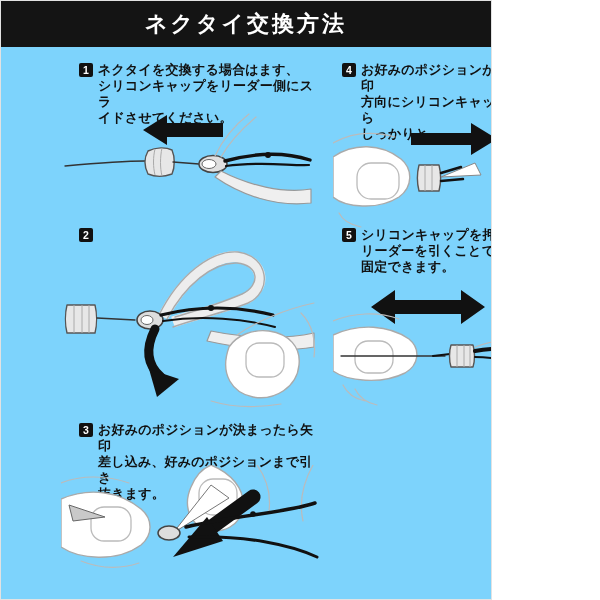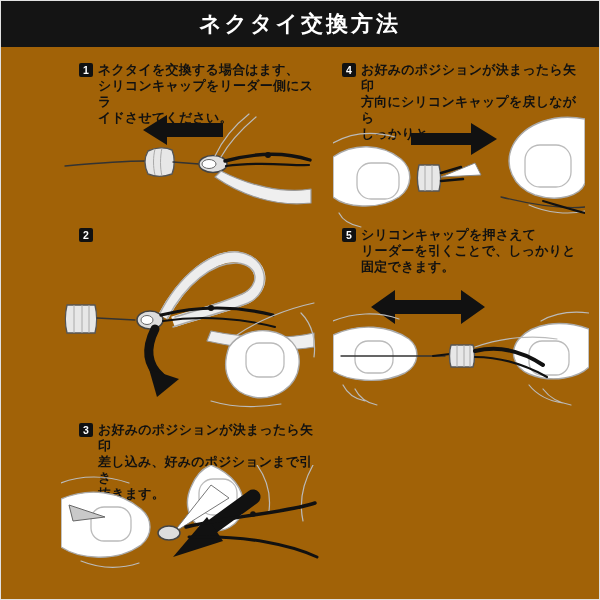--- a/index.html
+++ b/index.html
@@ -2,22 +2,22 @@
 <html><head>
 <meta charset="utf-8">
 <style>
   html,body { margin:0; padding:0; }
   body {
     width:600px; height:600px;
     font-family:"Liberation Sans","DejaVu Sans",sans-serif;
     background:#ffffff;
   }
   .page {
-    position:relative; width:600px; height:600px;
-    background:#a16207; box-sizing:border-box;
+    position:relative; width:492px; height:600px;
+    background:#7dd3fc; box-sizing:border-box;
     border:1px solid #e2e2e2; overflow:hidden;
   }
   .header {
     position:absolute; top:0; left:0; right:0; height:46px;
     background:#141414;
     display:flex; align-items:center; justify-content:center;
   }
   .header-title {
     color:#ffffff; font-size:22px; font-weight:bold; letter-spacing:3px;
   }

